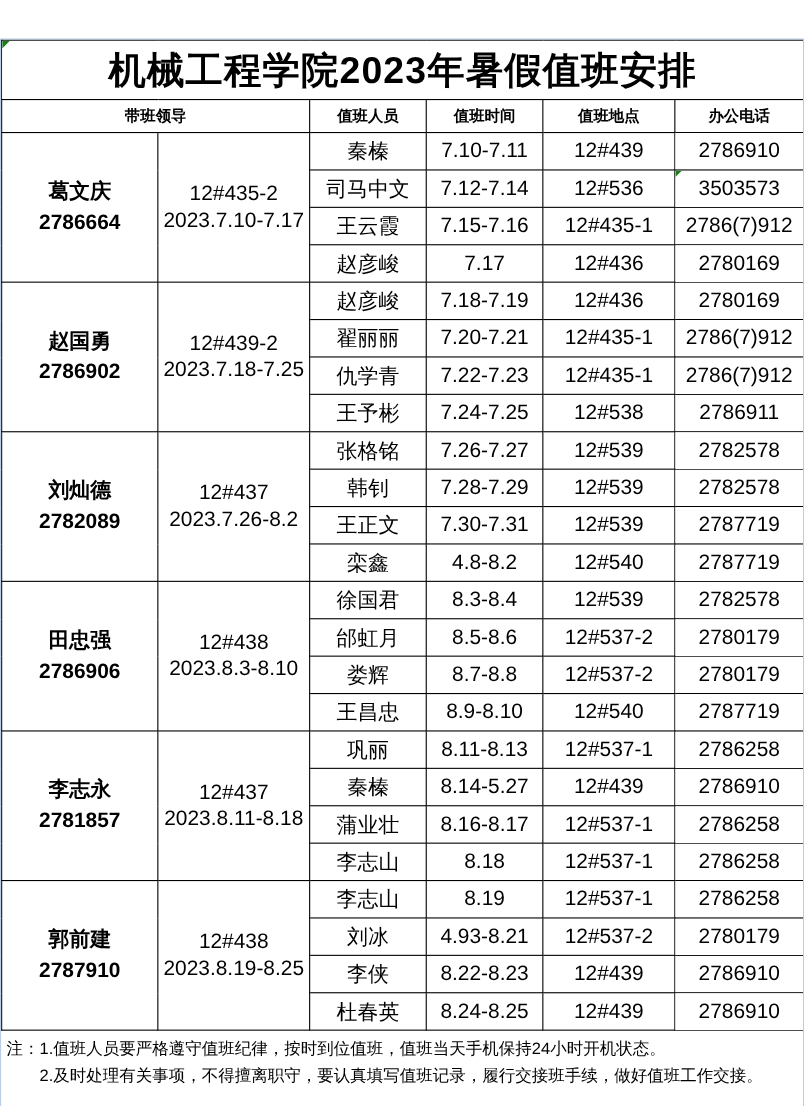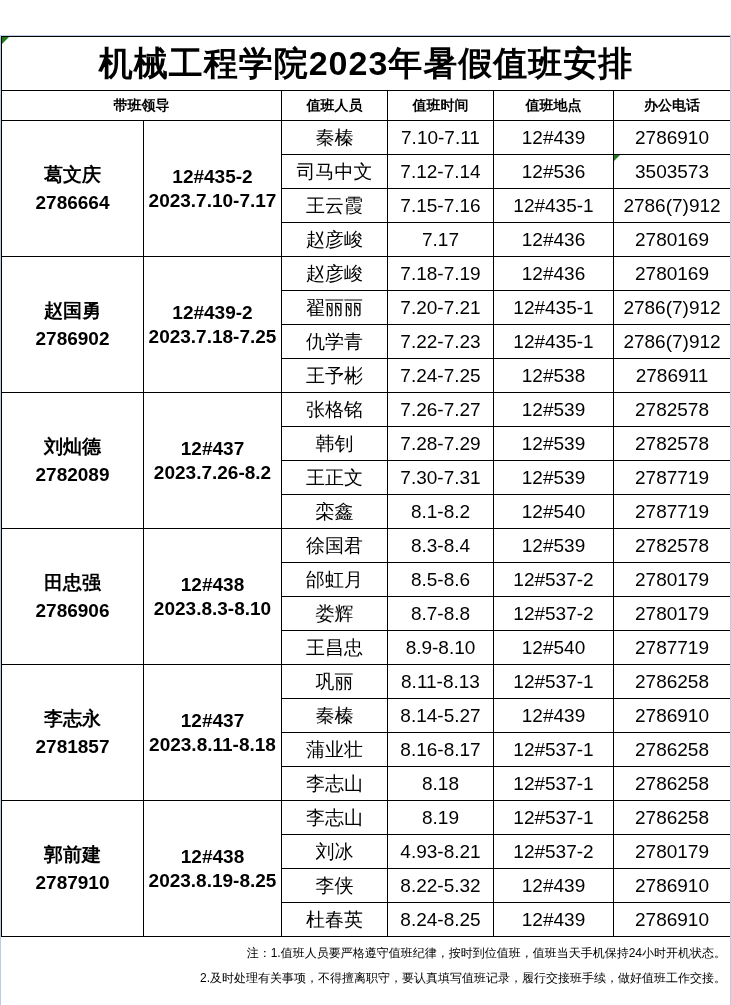--- a/index.html
+++ b/index.html
@@ -36,38 +36,38 @@
     position: relative;
   }
   tr.header-row th {
     height: 29px;
     font-size: 14px;
     font-weight: bold;
   }
   tr.data-row { height: 34px; }
   tr.data-row td { font-size: 19px; }
   td.leader-cell { font-size: 20px; font-weight: bold; line-height: 28px; }
-  td.loc-cell { font-size: 16.5px; font-weight: bold; line-height: 24px; }
+  td.loc-cell { font-size: 16.5px; font-weight: normal; line-height: 24px; }
   td.phone-cell { position: relative; }
   .tri {
     position: absolute;
     top: 0; left: 0;
     width: 0; height: 0;
     border-top: 7px solid #1d7d1d;
     border-right: 7px solid transparent;
   }
   .tri.small {
     border-top-width: 6px;
     border-right-width: 6px;
   }
   .notes {
     padding: 4px 4px 0 5px;
-    font-size: 12px;
+    font-size: 15px;
     line-height: 25px;
-    text-align: right;
+    text-align: left;
   }
   .notes p { margin: 0; }
   .notes p.note-2 { text-indent: 2em; }
 </style>
 </head>
 <body>
 
 <div class="page">
   <table class="roster">
     <colgroup>
@@ -185,21 +185,21 @@
         <td class="phone-cell">2782578</td>
       </tr>
       <tr class="data-row">
         <td>王正文</td>
         <td>7.30-7.31</td>
         <td>12#539</td>
         <td class="phone-cell">2787719</td>
       </tr>
       <tr class="data-row">
         <td>栾鑫</td>
-        <td>8.1-8.2</td>
+        <td>4.8-8.2</td>
         <td>12#540</td>
         <td class="phone-cell">2787719</td>
       </tr>
 
       <tr class="data-row">
         <td class="leader-cell" rowspan="4">
           <div>田忠强</div>
           <div>2786906</div>
         </td>
         <td class="loc-cell" rowspan="4">
@@ -278,21 +278,21 @@
         <td class="phone-cell">2786258</td>
       </tr>
       <tr class="data-row">
         <td>刘冰</td>
         <td>4.93-8.21</td>
         <td>12#537-2</td>
         <td class="phone-cell">2780179</td>
       </tr>
       <tr class="data-row">
         <td>李侠</td>
-        <td>8.22-5.32</td>
+        <td>8.22-8.23</td>
         <td>12#439</td>
         <td class="phone-cell">2786910</td>
       </tr>
       <tr class="data-row">
         <td>杜春英</td>
         <td>8.24-8.25</td>
         <td>12#439</td>
         <td class="phone-cell">2786910</td>
       </tr>
     </tbody>

